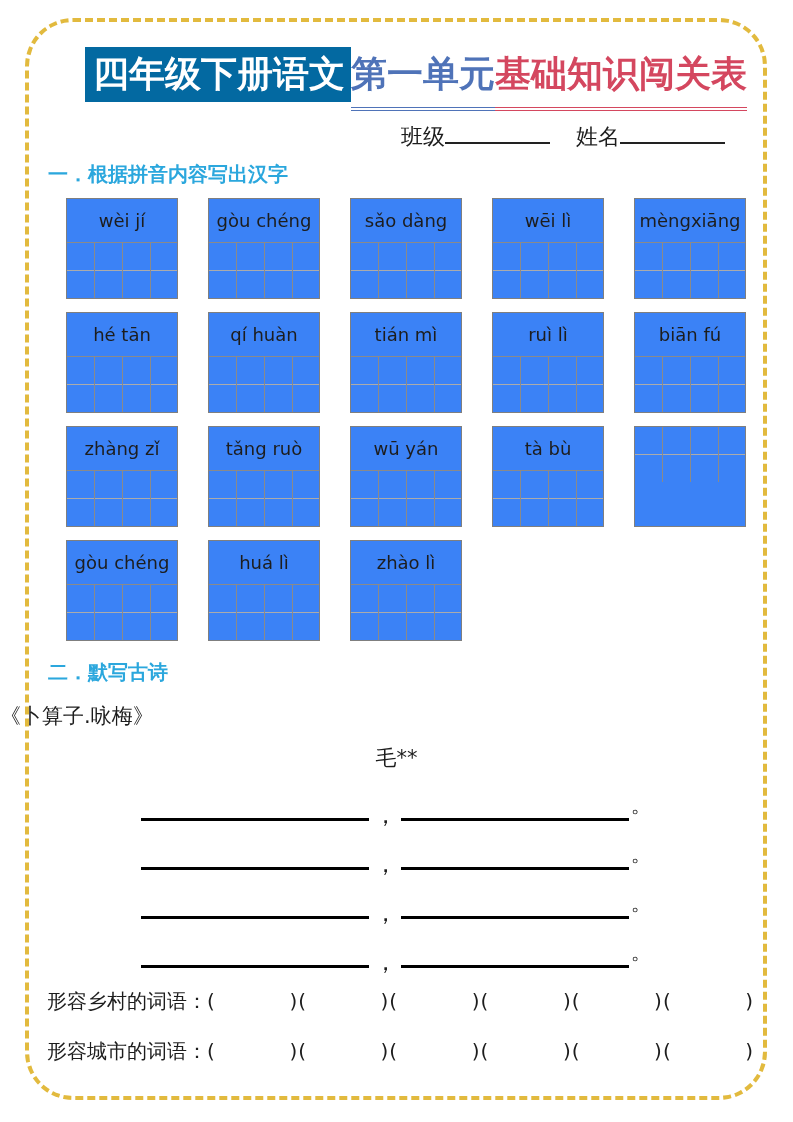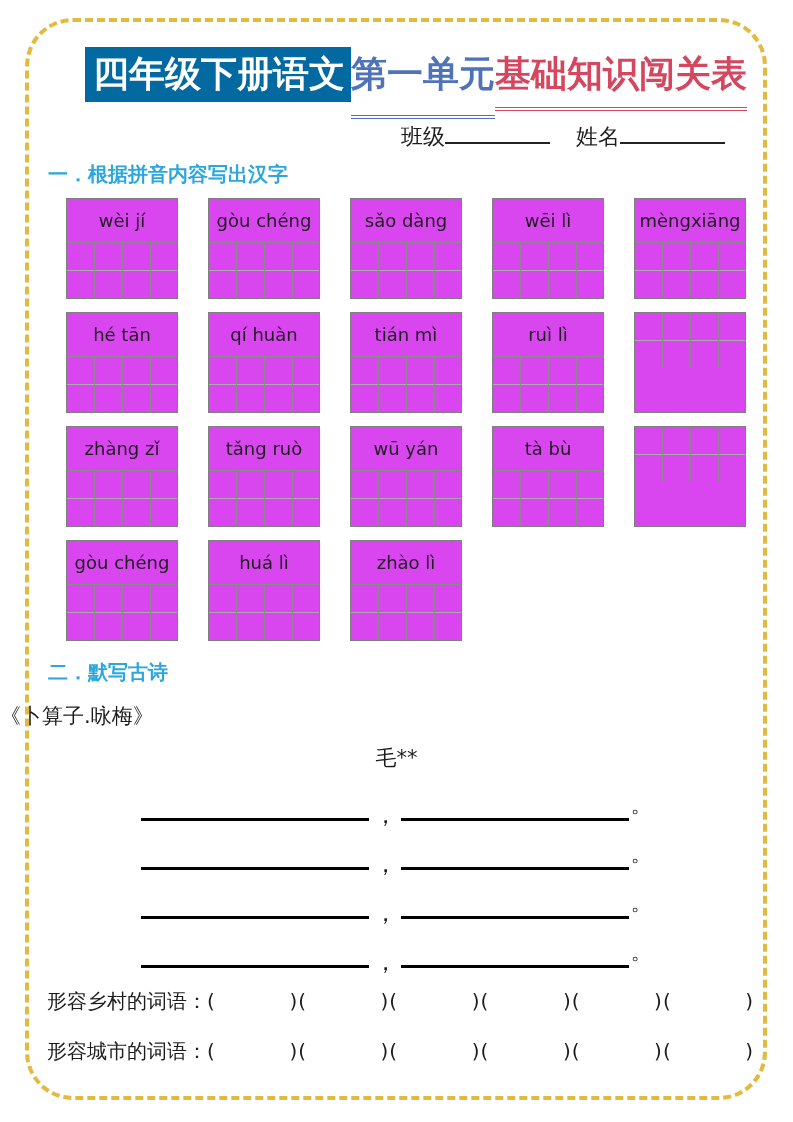--- a/index.html
+++ b/index.html
@@ -16,34 +16,34 @@
     border:4px dashed #e2ba3e;
     border-radius:48px;
     pointer-events:none;
   }
   
   .title{
     position:absolute;top:47px;left:85px;
     font-size:36px;font-weight:bold;white-space:nowrap;line-height:1.2;
   }
   .t-hl{background:#0369a1;color:#ffffff;display:inline-block;padding:5px 6px 7px 8px;}
-  .t-blue{color:#4f73b8;border-bottom:4px double #4f73b8;display:inline-block;padding-bottom:20px;}
+  .t-blue{color:#4f73b8;border-bottom:4px double #4f73b8;display:inline-block;padding-bottom:12px;}
   .t-red{color:#d4475f;border-bottom:4px double #d4475f;display:inline-block;padding-bottom:12px;}
   
   .name-row{position:absolute;top:120px;left:401px;font-size:22px;white-space:nowrap;text-align:center;}
   .uline{display:inline-block;width:105px;height:22px;border-bottom:2px solid #222;}
   .name-gap{display:inline-block;width:26px;}
   
   .sec-h{position:absolute;left:48px;color:#2ba7dd;font-weight:bold;font-size:20px;}
   .sec1{top:161px;}
   .sec2{top:659px;}
   
   .grid{position:absolute;top:198px;left:66px;display:flex;flex-direction:column;gap:13px;}
   .grow{display:flex;gap:30px;}
-  .pbox{width:112px;border:1px solid #7f7f7f;box-sizing:border-box;background:#d946ef;}
+  .pbox{width:112px;border:1px solid #7f7f7f;box-sizing:border-box;background:#3b82f6;}
   .ppy{
     height:43px;line-height:43px;text-align:center;
     font-size:18px;color:#1d1d1d;border-bottom:1px solid #8a8a8a;
     white-space:nowrap;overflow:hidden;
   }
   .pcells{
     height:55px;
     background-image:
       linear-gradient(90deg,#8a8a8a 1px,transparent 1px),
       linear-gradient(180deg,#ababab 1px,transparent 1px);
@@ -108,20 +108,21 @@
       </div>
     <div class="pbox">
         <div class="ppy">tián mì</div>
         <div class="pcells"></div>
       </div>
     <div class="pbox">
         <div class="ppy">ruì lì</div>
         <div class="pcells"></div>
       </div>
     <div class="pbox">
+        <div class="ppy">biān fú</div>
         <div class="pcells"></div>
       </div>
   </div>
   <div class="grow">
     <div class="pbox">
         <div class="ppy">zhàng zǐ</div>
         <div class="pcells"></div>
       </div>
     <div class="pbox">
         <div class="ppy">tǎng ruò</div>

